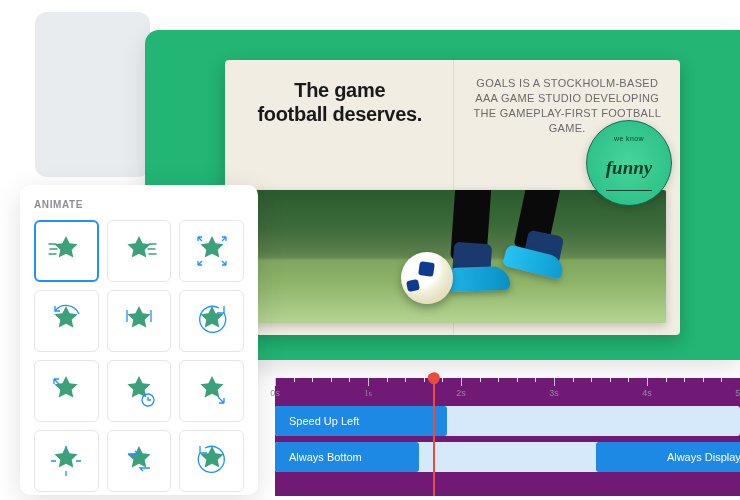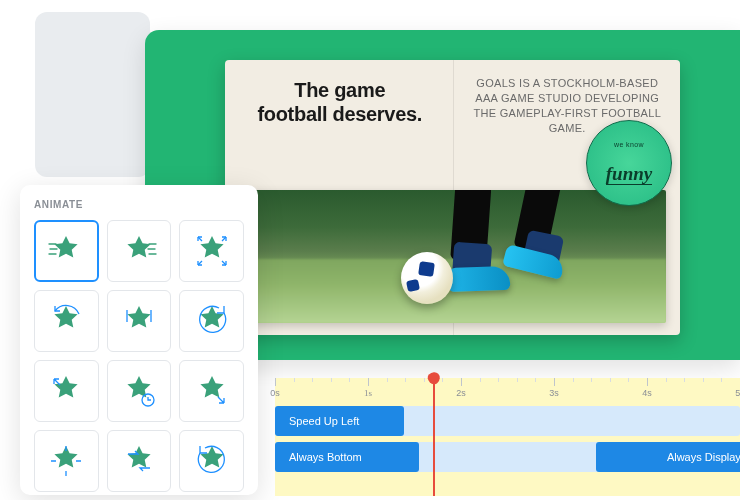--- a/index.html
+++ b/index.html
@@ -13,21 +13,21 @@
 
 
 .book { position: absolute; left: 225px; top: 60px; width: 455px; height: 275px; background: #f2ede3; border-radius: 4px; box-shadow: 0 6px 18px rgba(0,0,0,0.22); display: flex; text-align: center; }
 .book::before { content: ""; position: absolute; left: 50%; top: 0; bottom: 0; width: 1px; background: rgba(0,0,0,0.08); }
 .book-left { width: 50%; padding: 18px 20px 12px 22px; }
 .book-title { font-size: 20px; font-weight: 600; line-height: 1.2; color: #1a1a1a; letter-spacing: -0.3px; }
 .book-right { width: 50%; padding: 16px 18px 10px 20px; position: relative; }
 .book-desc { font-size: 11px; line-height: 1.35; color: #6a6a6a; letter-spacing: 0.3px; }
 .badge-funny { position: absolute; right: 8px; top: 60px; width: 86px; height: 86px; border-radius: 50%; background: radial-gradient(circle at 50% 50%, #47d69a 0, #2fc28a 70%); border: 1.5px solid #0f6b4a; display: flex; flex-direction: column; align-items: center; justify-content: center; z-index: 3; box-shadow: 0 2px 8px rgba(0,0,0,0.18); }
 .badge-top { font-size: 7px; color: #0a3d2b; letter-spacing: 0.4px; }
-.badge-main { font-family: Georgia, "Times New Roman", serif; font-style: italic; font-size: 19px; font-weight: 700; color: #0a3d2b; line-height: 1; margin-top: 16px; border-bottom: 1.5px solid #0a3d2b; padding-bottom: 1px; }
+.badge-main { font-family: Georgia, "Times New Roman", serif; font-style: italic; font-size: 19px; font-weight: 700; color: #0a3d2b; line-height: 1; margin-top: 16px; border-bottom: 1.5px solid #0a3d2b; padding-bottom: 13px; }
 .book-photo { position: absolute; left: 14px; right: 14px; top: 130px; bottom: 12px; background: linear-gradient(180deg, #2a5a2e 0%, #3d6b3a 28%, #5a7d4c 46%, #7fa65f 62%, #8fb56a 72%, #a8c981 88%); border-radius: 2px; overflow: hidden; box-shadow: 0 3px 10px rgba(0,0,0,0.2); }
 
 .grass-blur { position: absolute; left: 0; right: 0; bottom: 0; height: 48%; background: linear-gradient(180deg, #7fa65f 0%, #8fb56a 40%, #b5d493 100%); filter: blur(1px); }
 .ball { position: absolute; left: 38%; bottom: 14%; width: 52px; height: 52px; border-radius: 50%; background: radial-gradient(circle at 35% 30%, #fff 0 38%, #f2efdc 50%, #e6e0c0 70%); box-shadow: 0 4px 8px rgba(0,0,0,0.3); overflow: hidden; }
 .ball::before, .ball::after { content: ""; position: absolute; border-radius: 50%; }
 .ball::before { width: 15px; height: 14px; background: #0e3b8e; left: 18px; top: 10px; border-radius: 3px; transform: rotate(8deg); }
 .ball::after { width: 12px; height: 11px; background: #0e3b8e; left: 6px; top: 28px; border-radius: 3px; transform: rotate(-12deg); }
 .leg { position: absolute; left: 50%; top: -8%; width: 36px; height: 62%; background: #0a0a0a; border-radius: 12px 12px 6px 6px; transform: rotate(4deg); }
 .sock { position: absolute; left: 50%; top: 40%; width: 38px; height: 28%; background: #1a3a6e; border-radius: 6px 6px 10px 10px; transform: rotate(4deg); }
 .shoe { position: absolute; left: 49%; top: 58%; width: 62px; height: 24px; background: linear-gradient(90deg, #1fb5e8, #0a8fc4); border-radius: 8px 18px 6px 6px; transform: rotate(-2deg); box-shadow: 0 3px 6px rgba(0,0,0,0.3); }
@@ -37,21 +37,21 @@
 
 
 .animate-panel { position: absolute; left: 20px; top: 185px; width: 238px; height: 310px; background: #fff; border-radius: 10px; box-shadow: 0 6px 28px rgba(0,0,0,0.12); padding: 14px 14px; }
 .animate-title { font-size: 10px; letter-spacing: 0.6px; color: #8a8f96; font-weight: 600; margin-bottom: 10px; }
 .anim-grid { display: grid; grid-template-columns: repeat(3, 1fr); grid-auto-rows: 62px; gap: 8px; }
 .anim-cell { border: 1px solid #e3e6ea; border-radius: 6px; display: flex; align-items: center; justify-content: center; position: relative; cursor: pointer; background: #fff; }
 .anim-cell.selected { border: 2px solid #1e90ff; }
 .anim-cell svg { width: 42px; height: 42px; }
 
 
-.timeline { position: absolute; left: 275px; right: 0; top: 378px; height: 118px; background: #fef9c3; }
+.timeline { position: absolute; left: 275px; right: 0; top: 378px; height: 118px; background: #701a75; }
 .t-ruler { position: relative; height: 28px; }
 .t-tick-major { position: absolute; top: 0; width: 1px; height: 8px; background: #bfc5cc; }
 .t-label { position: absolute; top: 10px; font-size: 9px; color: #8a8f96; transform: translateX(-50%); }
 .t-tick-minor { position: absolute; top: 0; width: 1px; height: 4px; background: #d8dce1; }
 .playhead { position: absolute; top: 0; bottom: -90px; width: 2px; background: #e74c3c; z-index: 5; }
 .playhead::before { content: ""; position: absolute; top: -6px; left: -5px; width: 12px; height: 12px; background: #e74c3c; border-radius: 50% 50% 50% 50% / 60% 60% 40% 40%; transform: rotate(45deg); }
 .t-tracks { position: relative; }
 .t-row { position: relative; height: 30px; margin-bottom: 6px; border-radius: 3px; background: #d6e9fb; }
 .t-block { position: absolute; top: 0; bottom: 0; border-radius: 3px; background: #1e88e5; color: #fff; font-size: 11px; display: flex; align-items: center; padding: 0 14px; cursor: grab; }
 </style>
@@ -229,20 +229,20 @@
       <div class="t-label" style="left: 372px;">4s</div>
       <div class="t-tick-minor" style="left: 390.6px;"></div>
       <div class="t-tick-minor" style="left: 409.2px;"></div>
       <div class="t-tick-minor" style="left: 427.8px;"></div>
       <div class="t-tick-minor" style="left: 446.4px;"></div>
       <div class="t-label" style="left: 465px;">5s</div>
       <div class="playhead" style="left: 158.1px;"></div>
     </div>
   <div class="t-tracks" id="t-tracks">
       <div class="t-row">
-        <div class="t-block" style="left: 0px; width: 129px;">Speed Up Left</div>
+        <div class="t-block" style="left: 0px; width: 172px;">Speed Up Left</div>
       </div>
       <div class="t-row">
         <div class="t-block" style="left: 0px; width: 144.15px;">Always Bottom</div>
         <div class="t-block" style="left: 320.85px; width: 159px; justify-content: flex-end;">Always Display</div>
       </div>
     </div>
 </div>
 
 </body></html>

